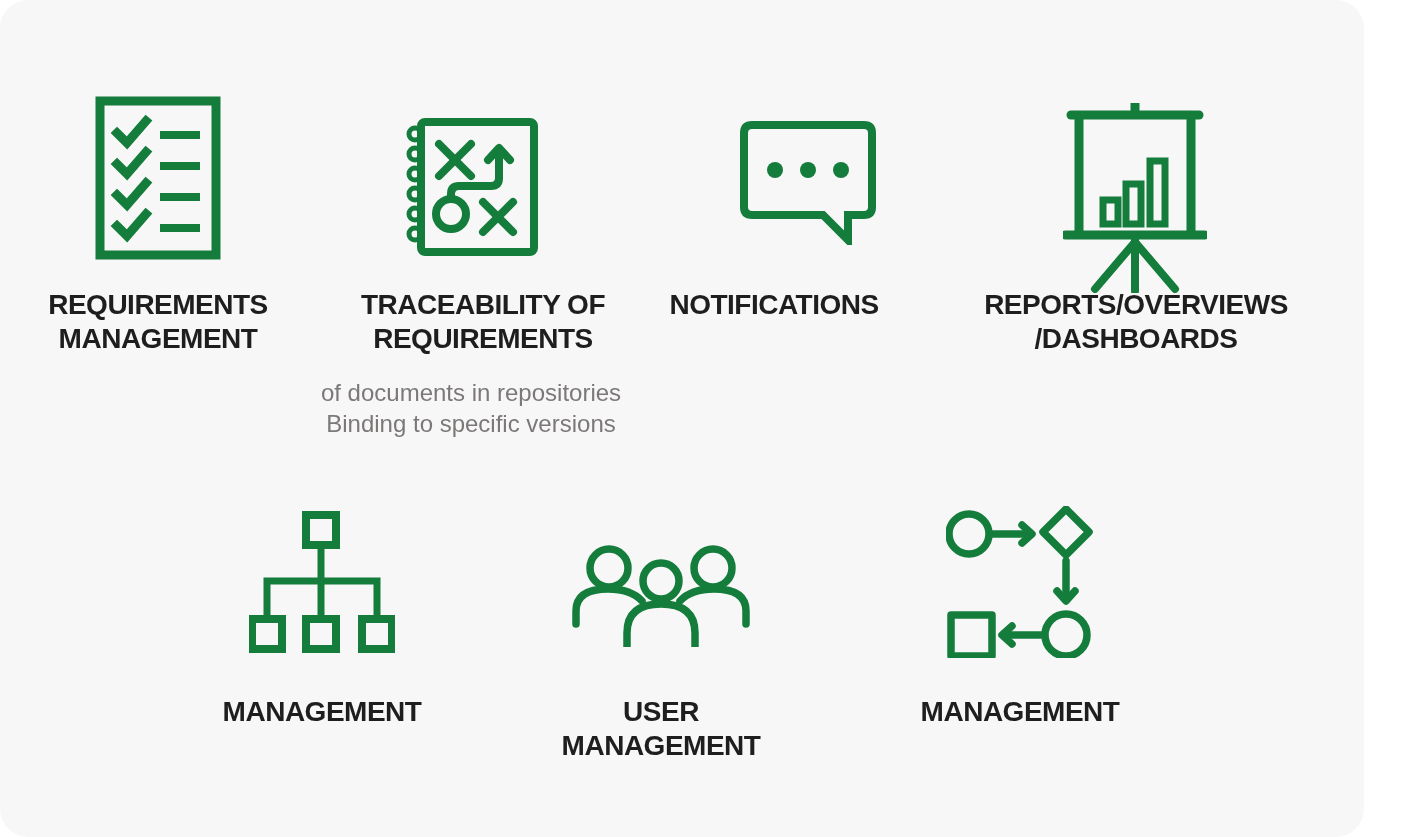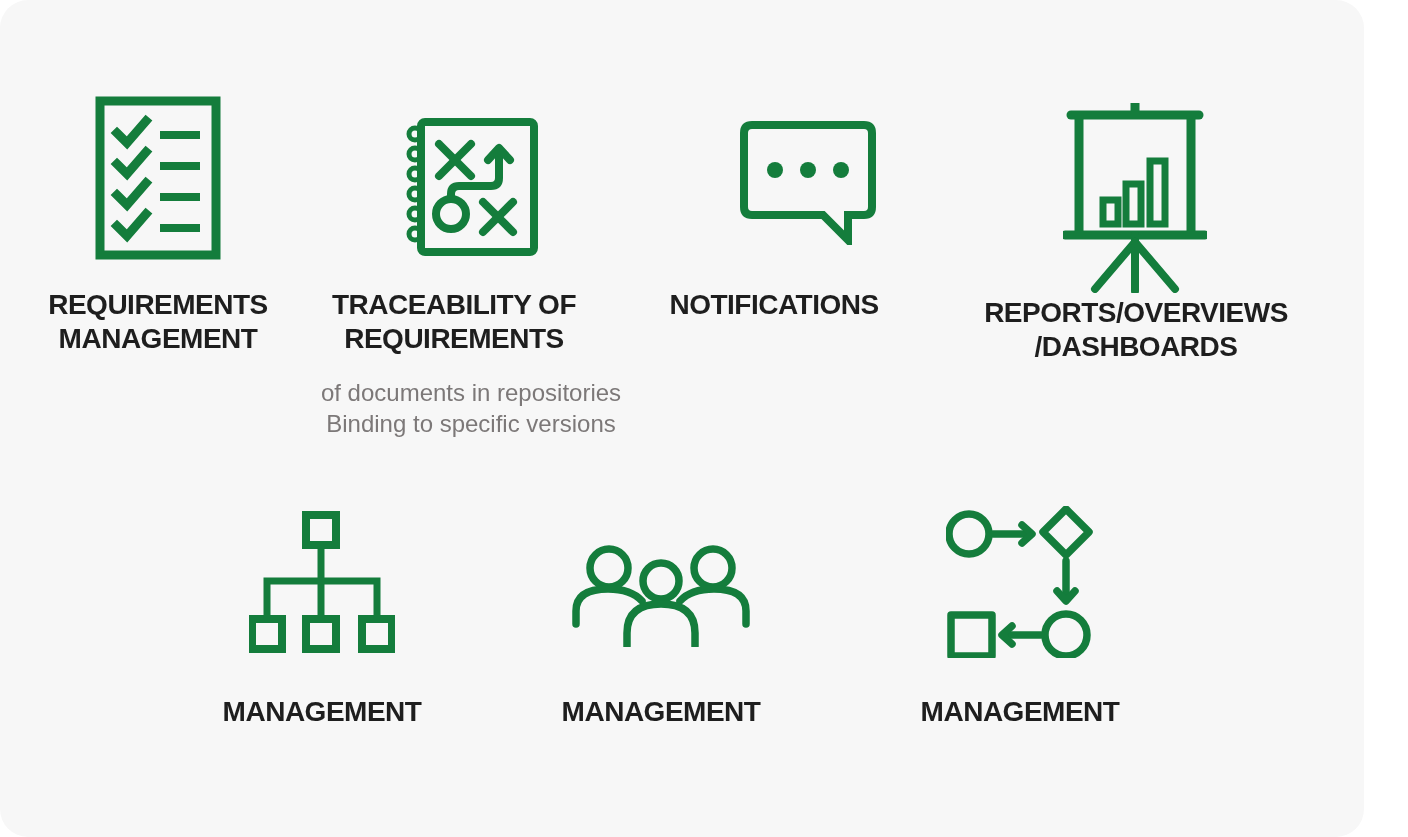--- a/index.html
+++ b/index.html
@@ -73,21 +73,21 @@
         <line x1="36" y1="26" x2="68" y2="58"></line>
         <line x1="68" y1="26" x2="36" y2="58"></line>
         <circle cx="48" cy="96" r="15"></circle>
         <path d="M48 81 L48 76 Q48 68 56 68 L88 68 Q96 68 96 60 L96 33"></path>
         <polyline points="85,42 96,30 107,42"></polyline>
         <line x1="80" y1="84" x2="110" y2="114"></line>
         <line x1="110" y1="84" x2="80" y2="114"></line>
       </g>
     </svg>
   </div>
-  <div class="label" style="left:284px;top:288px">
+  <div class="label" style="left:313px;top:288px">
     <div>TRACEABILITY OF</div>
     <div>REQUIREMENTS</div>
   </div>
   <div class="note" style="left:271px;top:377px">
     <div>of documents in repositories</div>
     <div>Binding to specific versions</div>
   </div>
 
   <div class="icon" style="left:738px;top:121px">
     <svg width="140" height="124" viewBox="0 0 140 124">
@@ -117,21 +117,21 @@
         <rect x="63" y="83" width="15" height="40"></rect>
         <rect x="87" y="60" width="15" height="63"></rect>
       </g>
       <g class="st" stroke-width="8" stroke-linecap="round">
         <line x1="72" y1="134" x2="72" y2="190"></line>
         <line x1="72" y1="141" x2="32" y2="188"></line>
         <line x1="72" y1="141" x2="112" y2="188"></line>
       </g>
     </svg>
   </div>
-  <div class="label" style="left:966px;top:296px">
+  <div class="label" style="left:966px;top:288px">
     <div>REPORTS/OVERVIEWS</div>
     <div>/DASHBOARDS</div>
   </div>
 
   <div class="icon" style="left:249px;top:511px">
     <svg width="146" height="142" viewBox="0 0 146 142">
       <g class="st" stroke-width="8">
         <rect x="57" y="4" width="30" height="30"></rect>
         <rect x="3" y="108" width="30" height="30"></rect>
         <rect x="57" y="108" width="30" height="30"></rect>
@@ -153,20 +153,21 @@
         <circle cx="41" cy="25" r="19"></circle>
         <circle cx="145" cy="25" r="19"></circle>
         <circle cx="93" cy="38" r="18"></circle>
         <path d="M8 81 V68 Q8 46 40 46 Q63 46 74 58"></path>
         <path d="M178 81 V68 Q178 46 146 46 Q123 46 112 58"></path>
         <path d="M59 103 V90 Q59 61 93 61 Q127 61 127 90 V103"></path>
       </g>
     </svg>
   </div>
   <div class="label" style="left:491px;top:695px">
+    <div>USER</div>
     <div>MANAGEMENT</div>
   </div>
 
   <div class="icon" style="left:946px;top:506px">
     <svg width="148" height="152" viewBox="0 0 148 152">
       <g class="st" stroke-width="7.5" stroke-linecap="round" stroke-linejoin="round">
         <circle cx="23" cy="28" r="20"></circle>
         <line x1="47" y1="28" x2="84" y2="28"></line>
         <polyline points="76,19 86,28 76,37"></polyline>
         <polygon points="120,3 143,26 120,49 97,26"></polygon>

